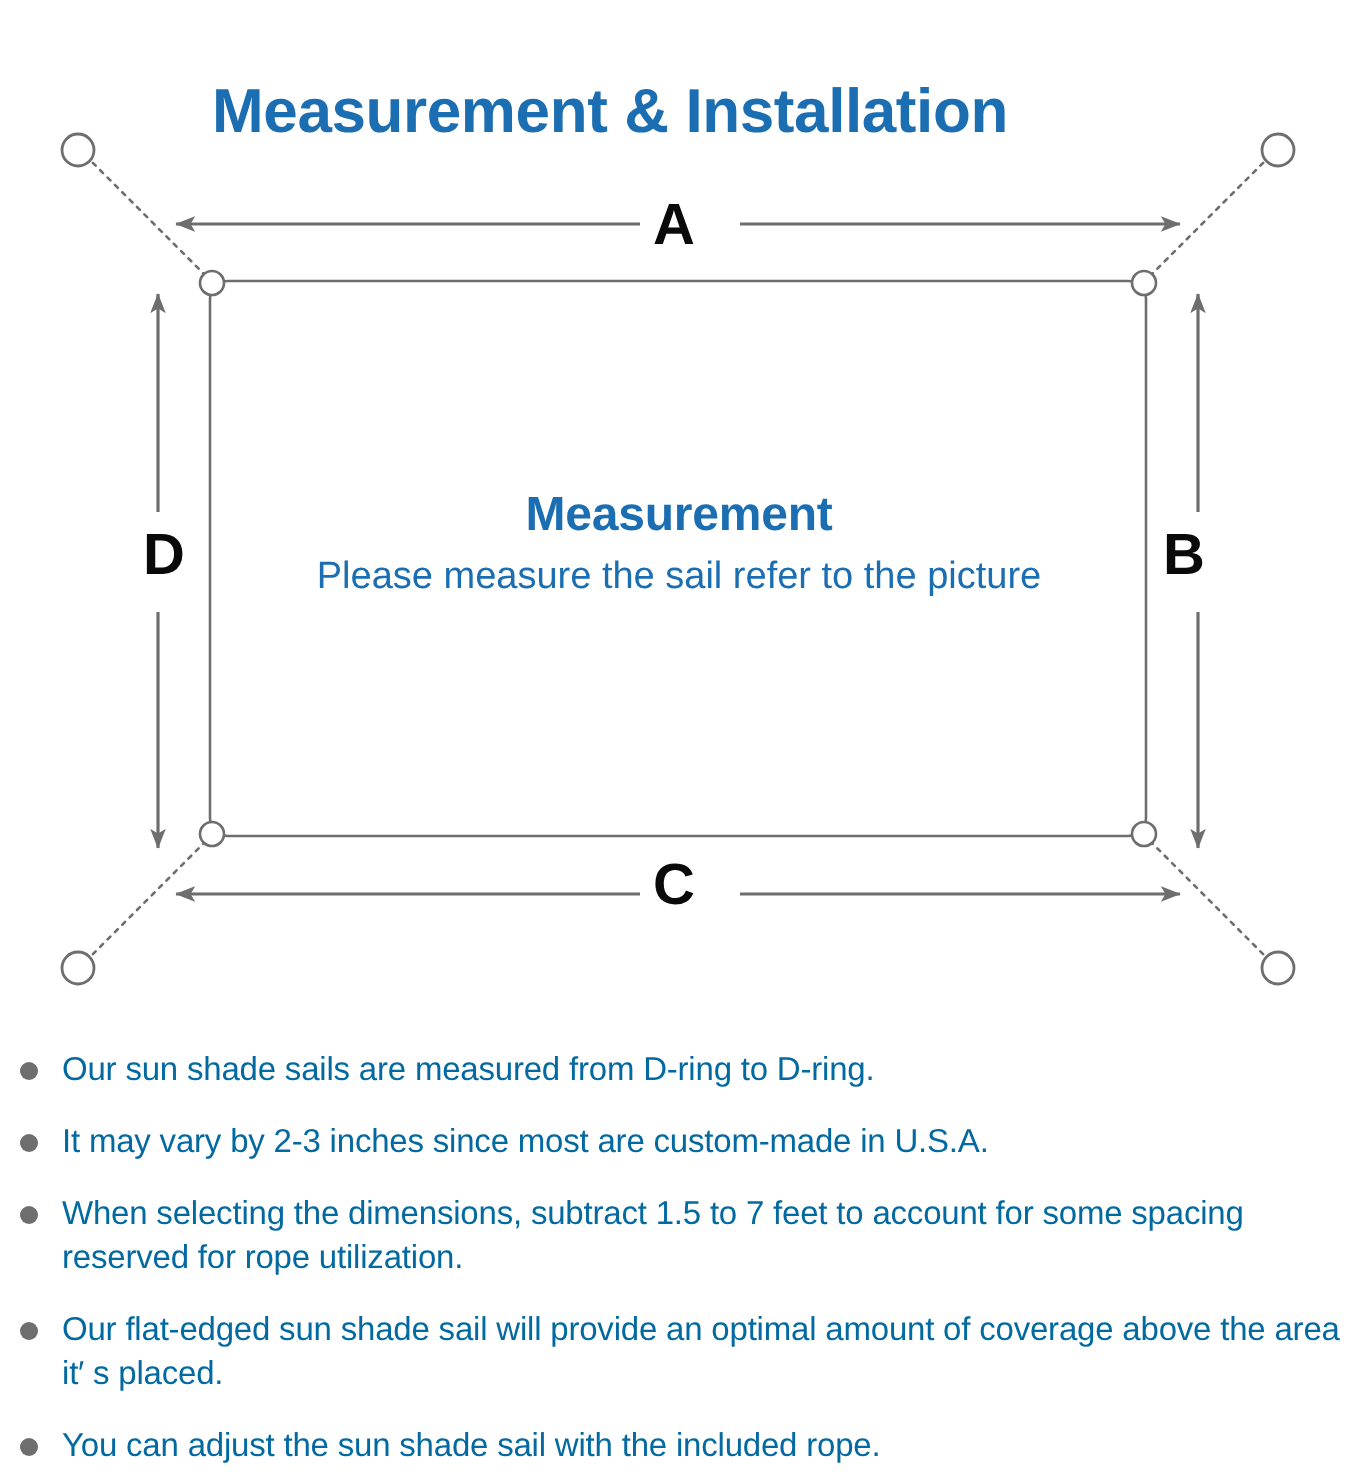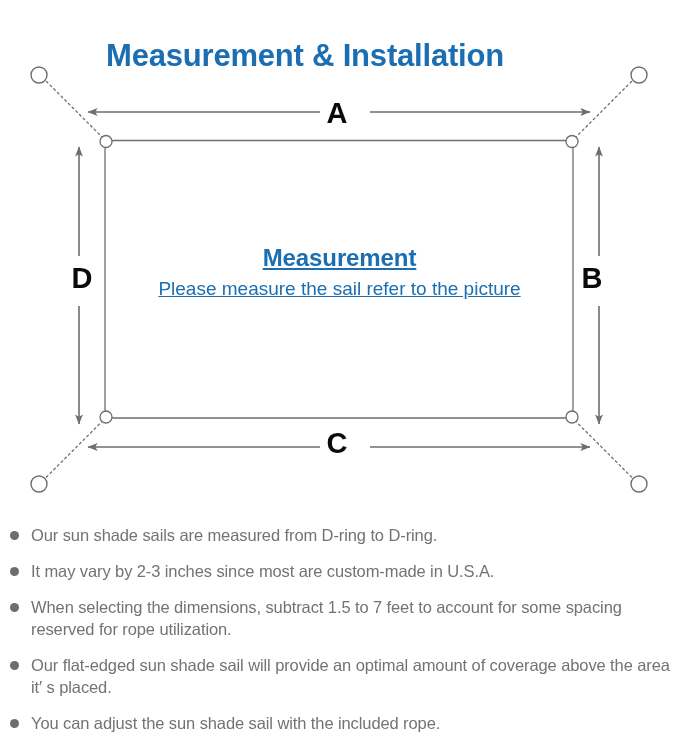--- a/index.html
+++ b/index.html
@@ -41,21 +41,20 @@
   #diagram svg {
     display: block;
   }
 
   .center-label {
     position: absolute;
     width: 679px;
     text-align: center;
     color: #1b6eb2;
     white-space: nowrap;
-    text-decoration: underline;
   }
   #measurement-heading {
     top: 244px;
     font-size: 24px;
     font-weight: bold;
     letter-spacing: -0.1px;
   }
   #measurement-sub {
     top: 278px;
     font-size: 19px;
@@ -95,21 +94,21 @@
     height: 9px;
     border-radius: 50%;
     background: #6e6e6e;
     margin-top: 7px;
     margin-right: 12px;
   }
   .note-text {
     flex: 1 1 auto;
     font-size: 16.5px;
     line-height: 22px;
-    color: #737373;
+    color: #0369a1;
     letter-spacing: -0.1px;
   }
 </style>
 </head>
 <body>
 
 <div id="page-title">Measurement &amp; Installation</div>
 
 <div id="diagram">
   <svg width="679" height="470" viewBox="0 0 679 470">

